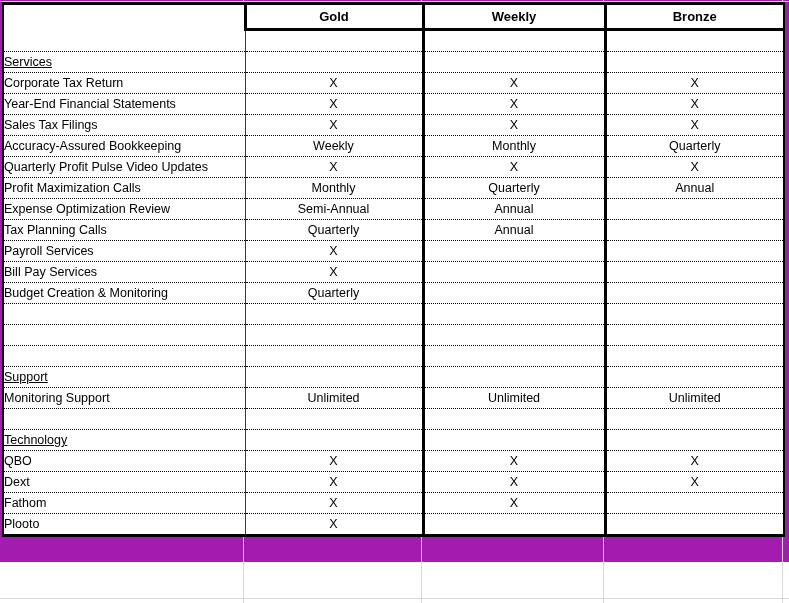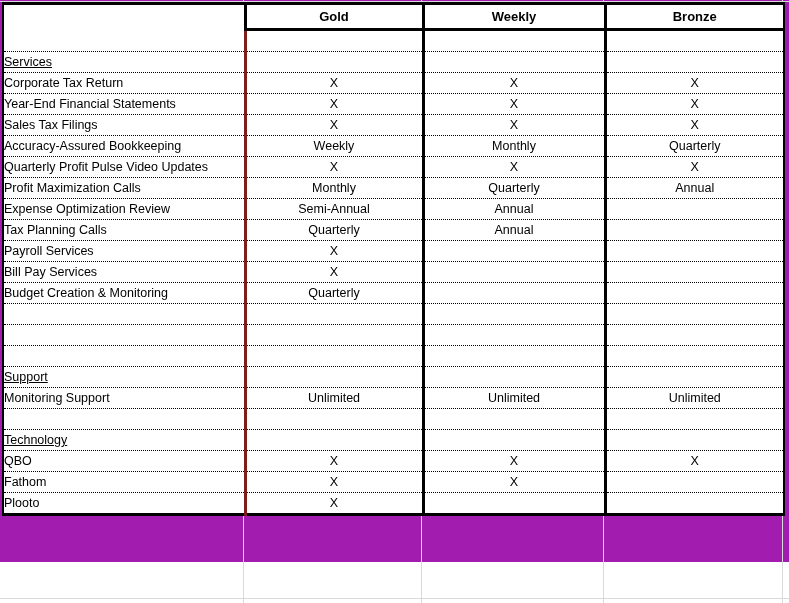--- a/index.html
+++ b/index.html
@@ -69,21 +69,21 @@
 
   
   table.matrix {
     border-top: 3px solid #000;
     border-left: 2px solid #000;
     border-right: 2px solid #000;
     border-bottom: 3px solid #000;
   }
 
   
-  td.label, th.label { border-right: 3px solid #7f1d1d; }
+  td.label, th.label { border-right: 1px solid #7f1d1d; }
   td.plan, th.plan   { border-right: 3px solid #000; text-align: center; }
   td.plan.last, th.plan.last { border-right: none; }
 
   
   tr.header-row th {
     font-weight: bold;
     font-size: 13px;
     height: 23px;
     line-height: 23px;
     border-bottom: 3px solid #000;
@@ -258,20 +258,26 @@
           <td class="plan"></td>
           <td class="plan last"></td>
         </tr>
         <tr class="body-row">
           <td class="label">QBO</td>
           <td class="plan">X</td>
           <td class="plan">X</td>
           <td class="plan last">X</td>
         </tr>
         <tr class="body-row">
+          <td class="label">Dext</td>
+          <td class="plan">X</td>
+          <td class="plan">X</td>
+          <td class="plan last">X</td>
+        </tr>
+        <tr class="body-row">
           <td class="label">Fathom</td>
           <td class="plan">X</td>
           <td class="plan">X</td>
           <td class="plan last"></td>
         </tr>
         <tr class="body-row last-row">
           <td class="label">Plooto</td>
           <td class="plan">X</td>
           <td class="plan"></td>
           <td class="plan last"></td>

